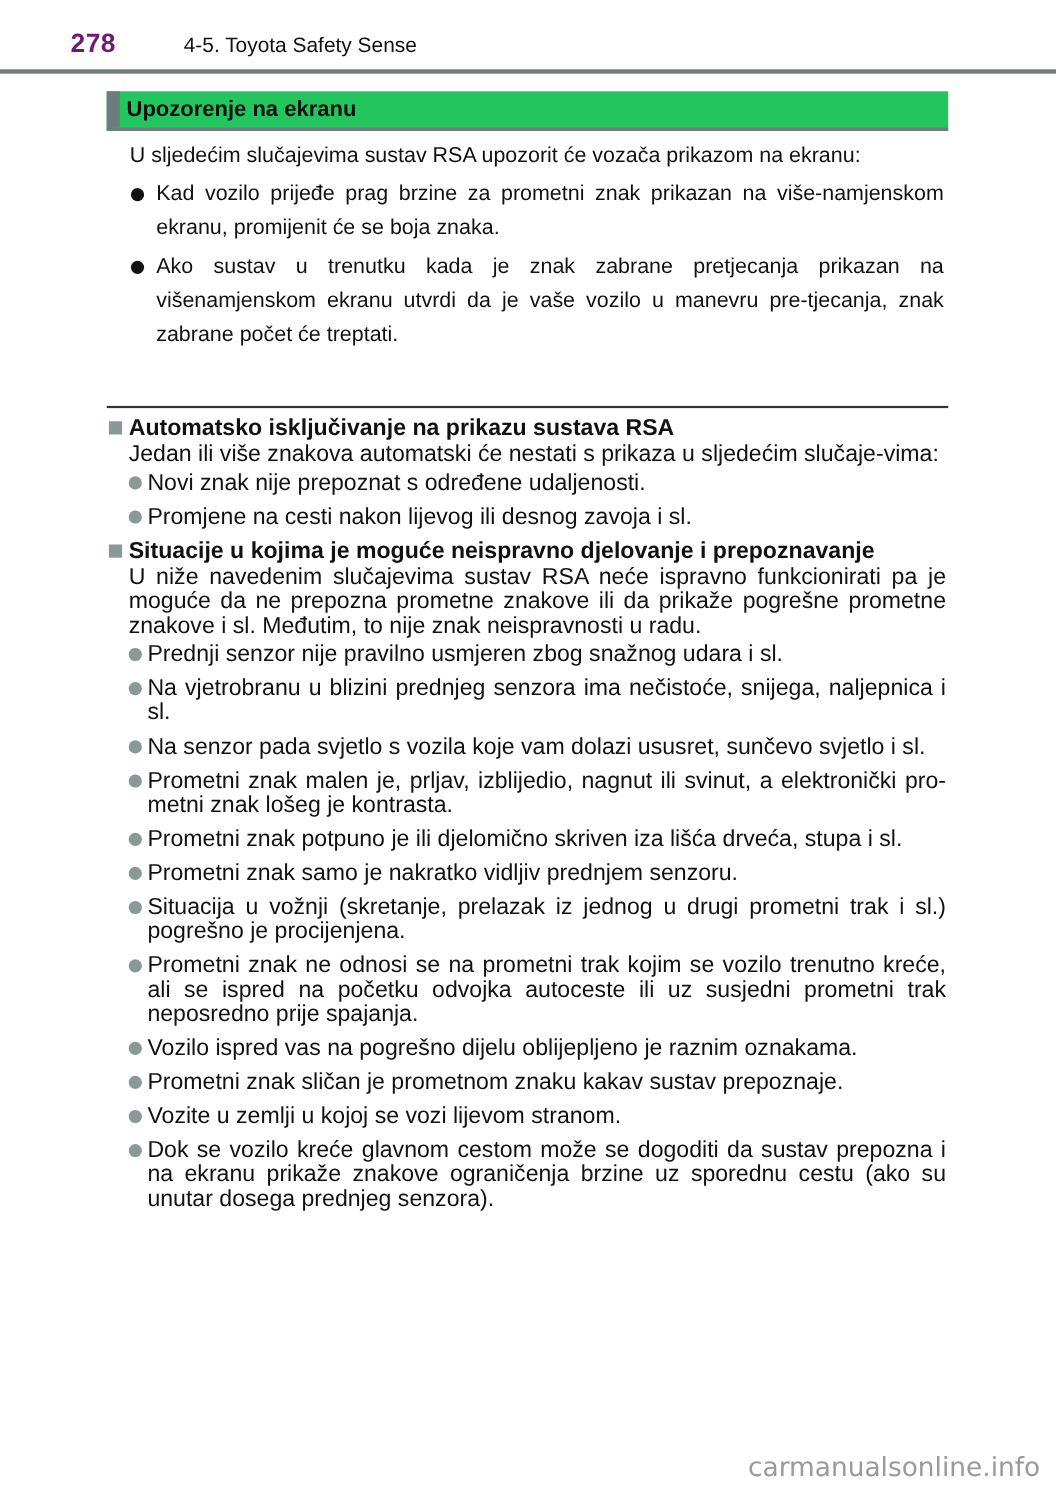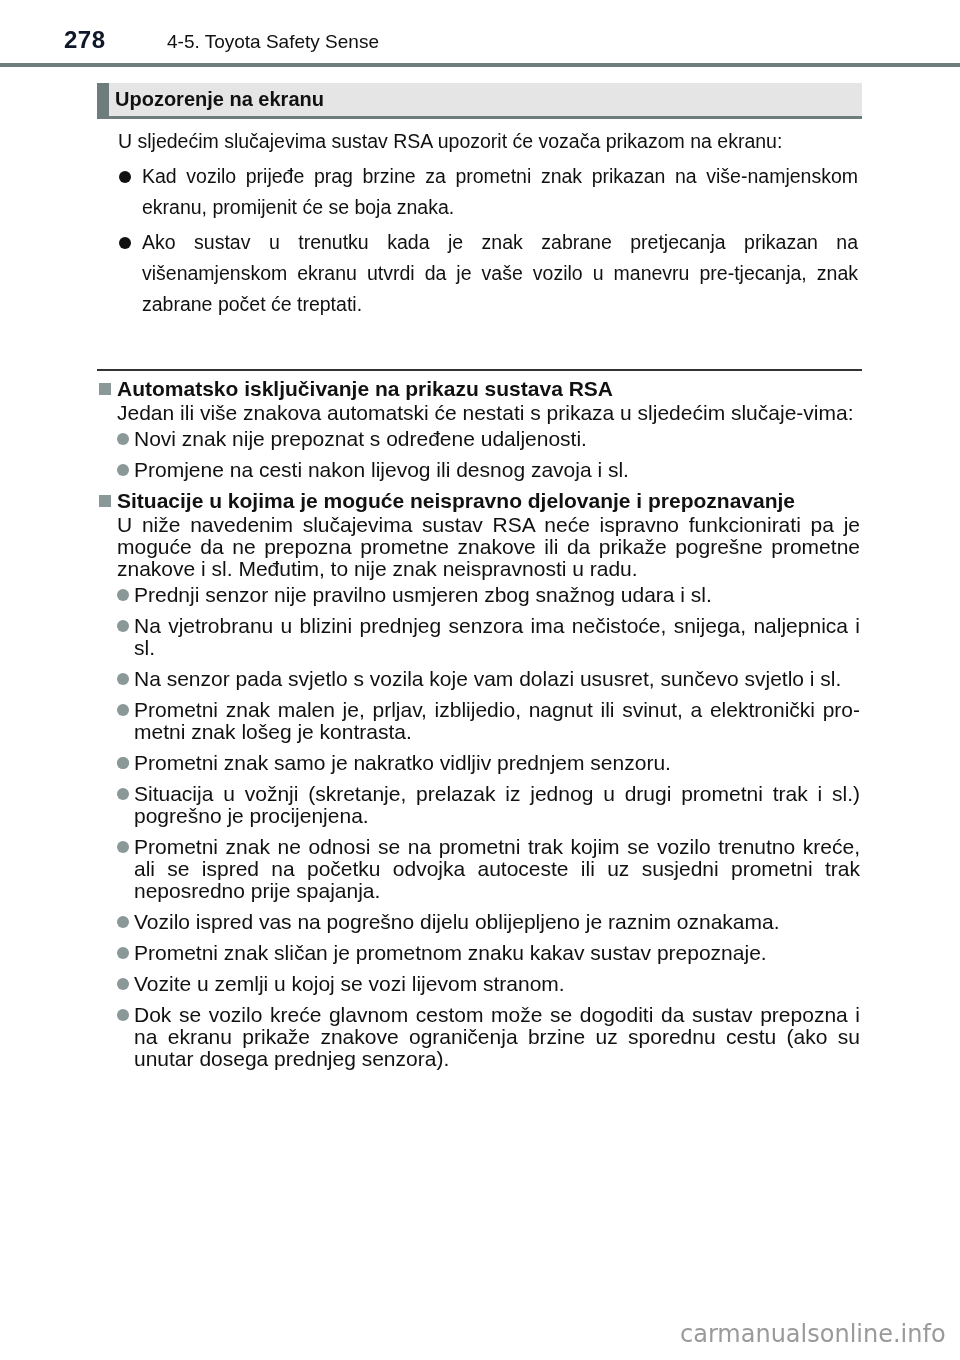--- a/index.html
+++ b/index.html
@@ -1,22 +1,22 @@
 <!DOCTYPE html>
 <html><head>
   <meta charset="utf-8">
   <style>
     html, body { margin: 0; padding: 0; background: #ffffff; }
     body { width: 960px; height: 1360px; position: relative; overflow: hidden; color: #111; font-family: "Liberation Sans", sans-serif; }
     .page-header { position: absolute; left: 0; top: 0; width: 960px; height: 70px; }
-    .page-number { position: absolute; left: 64px; top: 26px; font-size: 24px; font-weight: bold; letter-spacing: 0.5px; color: #0f172a; }
+    .page-number { position: absolute; left: 64px; top: 26px; font-size: 24px; font-weight: bold; letter-spacing: 0.5px; color: #701a75; }
     .section-path { position: absolute; left: 167px; top: 31px; font-size: 19px; color: #111; }
     .header-rule { position: absolute; left: 0; top: 63px; width: 960px; height: 4px; background: #6e7d7b; }
 
-    .title-bar { position: absolute; left: 97px; top: 83px; width: 765px; height: 36px; background: #e5e5e5; border-bottom: 3px solid #6e7d7b; box-sizing: border-box; }
+    .title-bar { position: absolute; left: 97px; top: 83px; width: 765px; height: 36px; background: #22c55e; border-bottom: 3px solid #6e7d7b; box-sizing: border-box; }
     .title-accent { position: absolute; left: 0; top: 0; width: 12px; height: 100%; background: #6e7d7b; }
     .title-text { position: absolute; left: 18px; top: 5px; font-size: 20px; font-weight: bold; color: #111; }
 
     .intro { position: absolute; left: 118px; top: 126px; width: 740px; font-size: 19.5px; line-height: 31px; text-align: justify; }
     .intro p { margin: 0; }
     .big-list { list-style: none; margin: 4px 0 0 0; padding: 0; }
     .big-list li { position: relative; padding-left: 24px; margin-bottom: 4px; text-align: justify; }
     .big-dot { position: absolute; left: 1px; top: 10px; width: 12px; height: 12px; border-radius: 50%; background: #111; }
 
     .divider { position: absolute; left: 97px; top: 369px; width: 765px; height: 2px; background: #333; }
@@ -79,21 +79,21 @@
     <div class="note-head">
       <span class="sq"></span>
       <span>Situacije u kojima je moguće neispravno djelovanje i prepoznavanje</span>
     </div>
     <div class="note-body">U niže navedenim slučajevima sustav RSA neće ispravno funkcionirati pa je moguće da ne prepozna prometne znakove ili da prikaže pogrešne prometne znakove i sl. Međutim, to nije znak neispravnosti u radu.</div>
     <ul class="note-list">
       <li><span class="small-dot"></span><span>Prednji senzor nije pravilno usmjeren zbog snažnog udara i sl.</span></li>
       <li><span class="small-dot"></span><span>Na vjetrobranu u blizini prednjeg senzora ima nečistoće, snijega, naljepnica i sl.</span></li>
       <li><span class="small-dot"></span><span>Na senzor pada svjetlo s vozila koje vam dolazi ususret, sunčevo svjetlo i sl.</span></li>
       <li><span class="small-dot"></span><span>Prometni znak malen je, prljav, izblijedio, nagnut ili svinut, a elektronički pro-metni znak lošeg je kontrasta.</span></li>
-      <li><span class="small-dot"></span></li>
+      <li><span class="small-dot"></span><span>Prometni znak potpuno je ili djelomično skriven iza lišća drveća, stupa i sl.</span></li>
       <li><span class="small-dot"></span><span>Prometni znak samo je nakratko vidljiv prednjem senzoru.</span></li>
       <li><span class="small-dot"></span><span>Situacija u vožnji (skretanje, prelazak iz jednog u drugi prometni trak i sl.) pogrešno je procijenjena.</span></li>
       <li><span class="small-dot"></span><span>Prometni znak ne odnosi se na prometni trak kojim se vozilo trenutno kreće, ali se ispred na početku odvojka autoceste ili uz susjedni prometni trak neposredno prije spajanja.</span></li>
       <li><span class="small-dot"></span><span>Vozilo ispred vas na pogrešno dijelu oblijepljeno je raznim oznakama.</span></li>
       <li><span class="small-dot"></span><span>Prometni znak sličan je prometnom znaku kakav sustav prepoznaje.</span></li>
       <li><span class="small-dot"></span><span>Vozite u zemlji u kojoj se vozi lijevom stranom.</span></li>
       <li><span class="small-dot"></span><span>Dok se vozilo kreće glavnom cestom može se dogoditi da sustav prepozna i na ekranu prikaže znakove ograničenja brzine uz sporednu cestu (ako su unutar dosega prednjeg senzora).</span></li>
     </ul>
   </div>
 </div>

